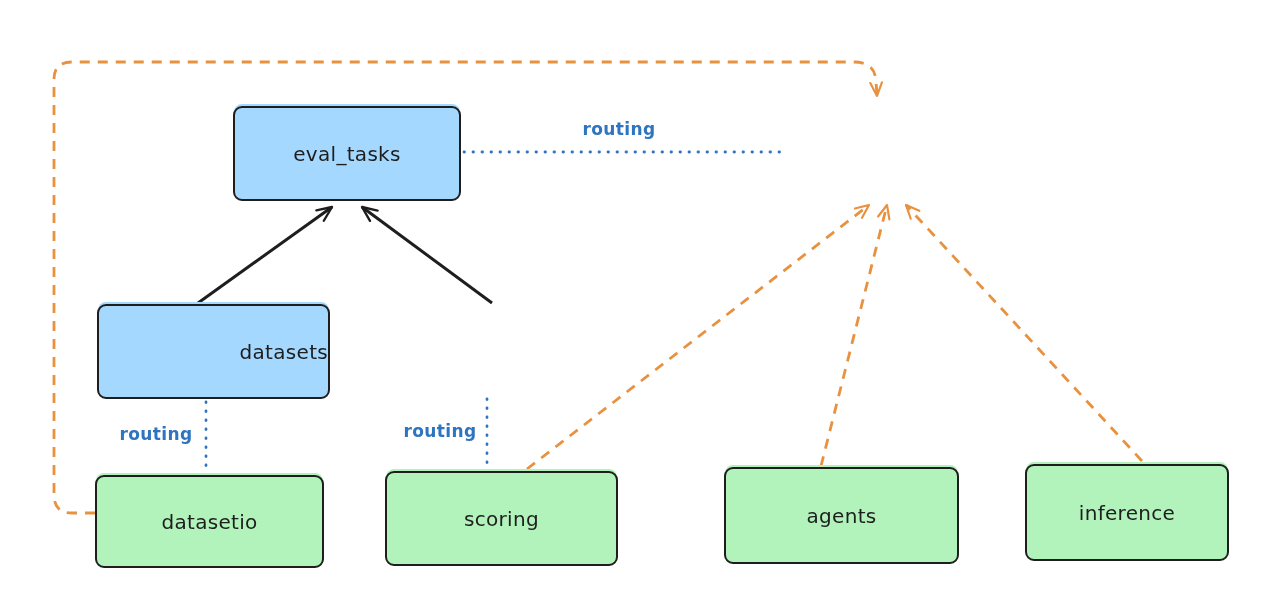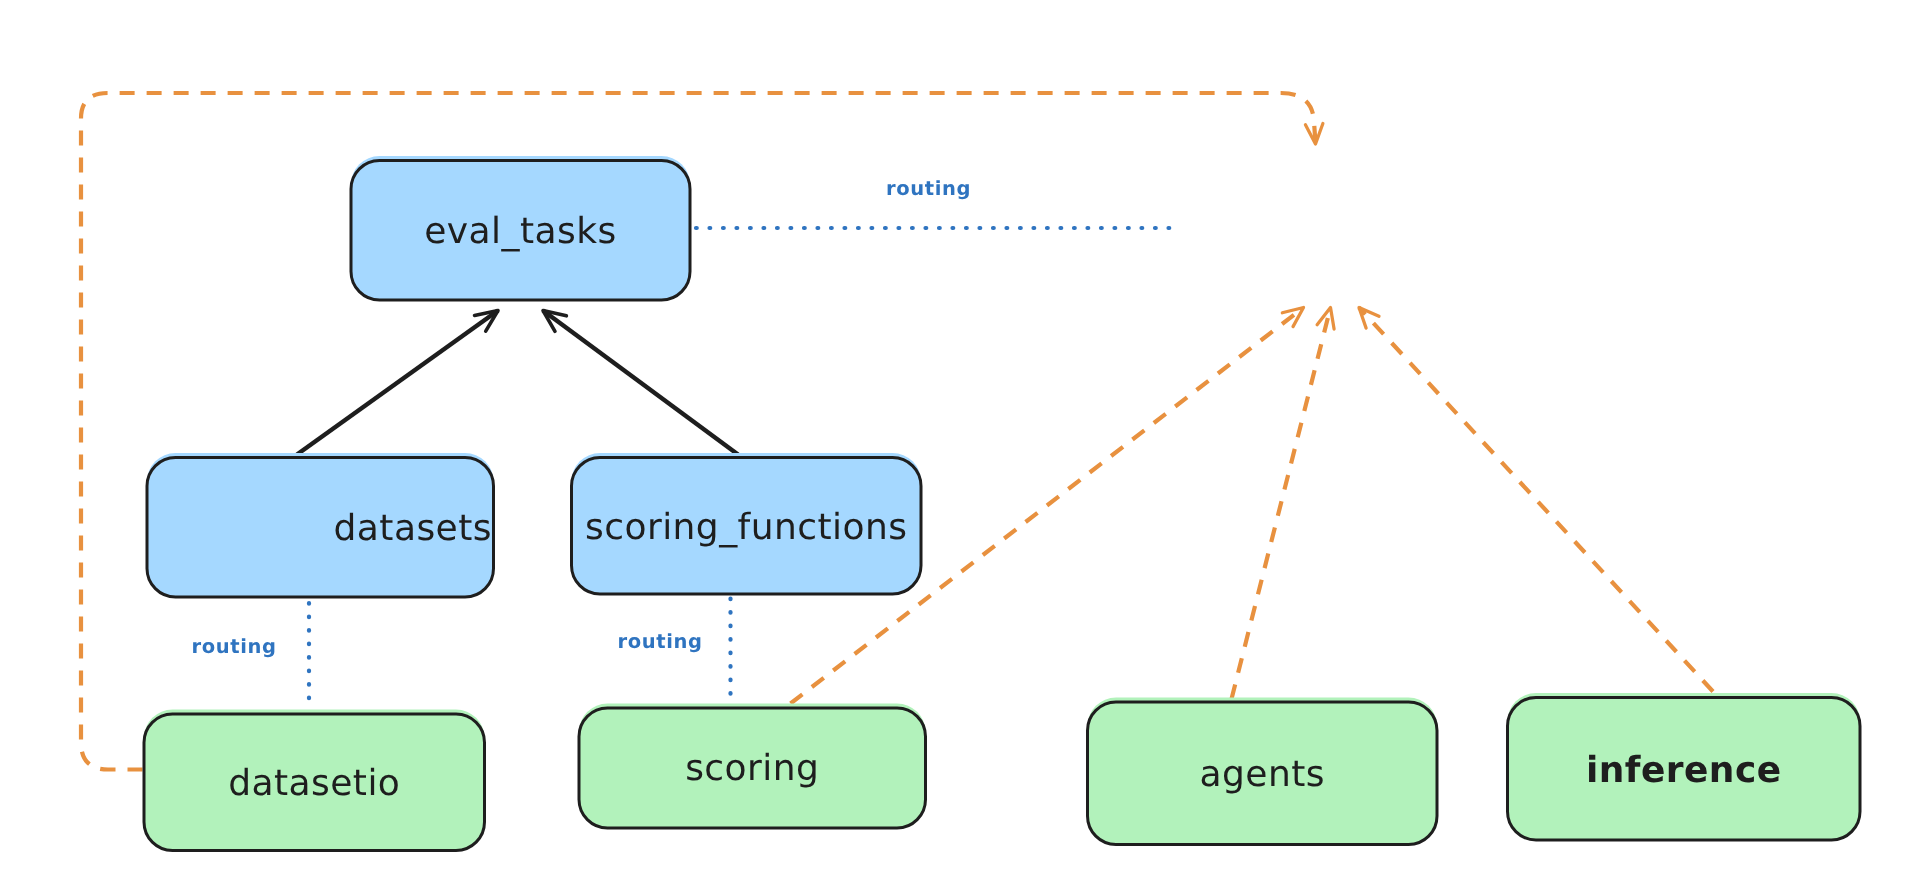--- a/index.html
+++ b/index.html
@@ -28,45 +28,45 @@
   .connector-layer path { fill: none; }
   .stroke-black  { stroke: var(--stroke, #1e1e1e); }
   .stroke-orange { stroke: var(--orange, #e8913f); }
   .stroke-blue   { stroke: var(--routing-blue, #2f74c0); }
 
   .node {
     position: absolute;
     z-index: 2;
     box-sizing: border-box;
     border: 2.6px solid var(--stroke, #1e1e1e);
-    border-radius: 20px;
+    border-radius: 9px;
     display: flex;
     align-items: center;
     justify-content: center;
-    font-size: 24px;
+    font-size: 20px;
     letter-spacing: 0.3px;
     color: var(--stroke, #1e1e1e);
     white-space: nowrap;
   }
   .node.blue {
     background: var(--blue-fill, #a5d8ff);
     box-shadow: 0 -3px 0 -1px var(--blue-fill, #a5d8ff);
   }
   .node.green {
     background: var(--green-fill, #b2f2bb);
     box-shadow: 0 -3px 0 -1px var(--green-fill, #b2f2bb);
   }
 
   .edge-label {
     position: absolute;
     z-index: 2;
     transform: translateX(-50%);
     color: var(--routing-blue, #2f74c0);
     font-weight: bold;
-    font-size: 13px;
+    font-size: 17px;
     letter-spacing: 0.4px;
     white-space: nowrap;
   }
 </style>
 </head>
 <body>
 
 <div class="canvas">
 
   <svg class="connector-layer" viewBox="0 0 1280 596" xmlns="http://www.w3.org/2000/svg">
@@ -94,37 +94,34 @@
 
   <div class="node blue" style="left:233px; top:106px; width:228px; height:95px;">
     <span>eval_tasks</span>
   </div>
 
 
   <div class="node blue" style="left:97px; top:304px; width:233px; height:95px;justify-content:flex-end;">
     <span>datasets</span>
   </div>
 
-  <div class="node blue" style="left:380px; top:304px; width:235px; height:93px;">
-    <span>scoring_functions</span>
-  </div>
 
   <div class="node green" style="left:95px; top:475px; width:229px; height:93px;">
     <span>datasetio</span>
   </div>
 
-  <div class="node green" style="left:385px; top:471px; width:233px; height:82px;">
+  <div class="node green" style="left:385px; top:471px; width:233px; height:95px;">
     <span>scoring</span>
   </div>
 
   <div class="node green" style="left:724px; top:467px; width:235px; height:97px;">
     <span>agents</span>
   </div>
 
-  <div class="node green" style="left:1004px; top:464px; width:237px; height:97px;font-weight:bold;">
+  <div class="node green" style="left:1025px; top:464px; width:204px; height:97px;">
     <span>inference</span>
   </div>
 
   <div class="edge-label" style="left:619px; top:119px;">routing</div>
   <div class="edge-label" style="left:156px; top:424px;">routing</div>
   <div class="edge-label" style="left:440px; top:421px;">routing</div>
 
 </div>
 
 </body></html>

